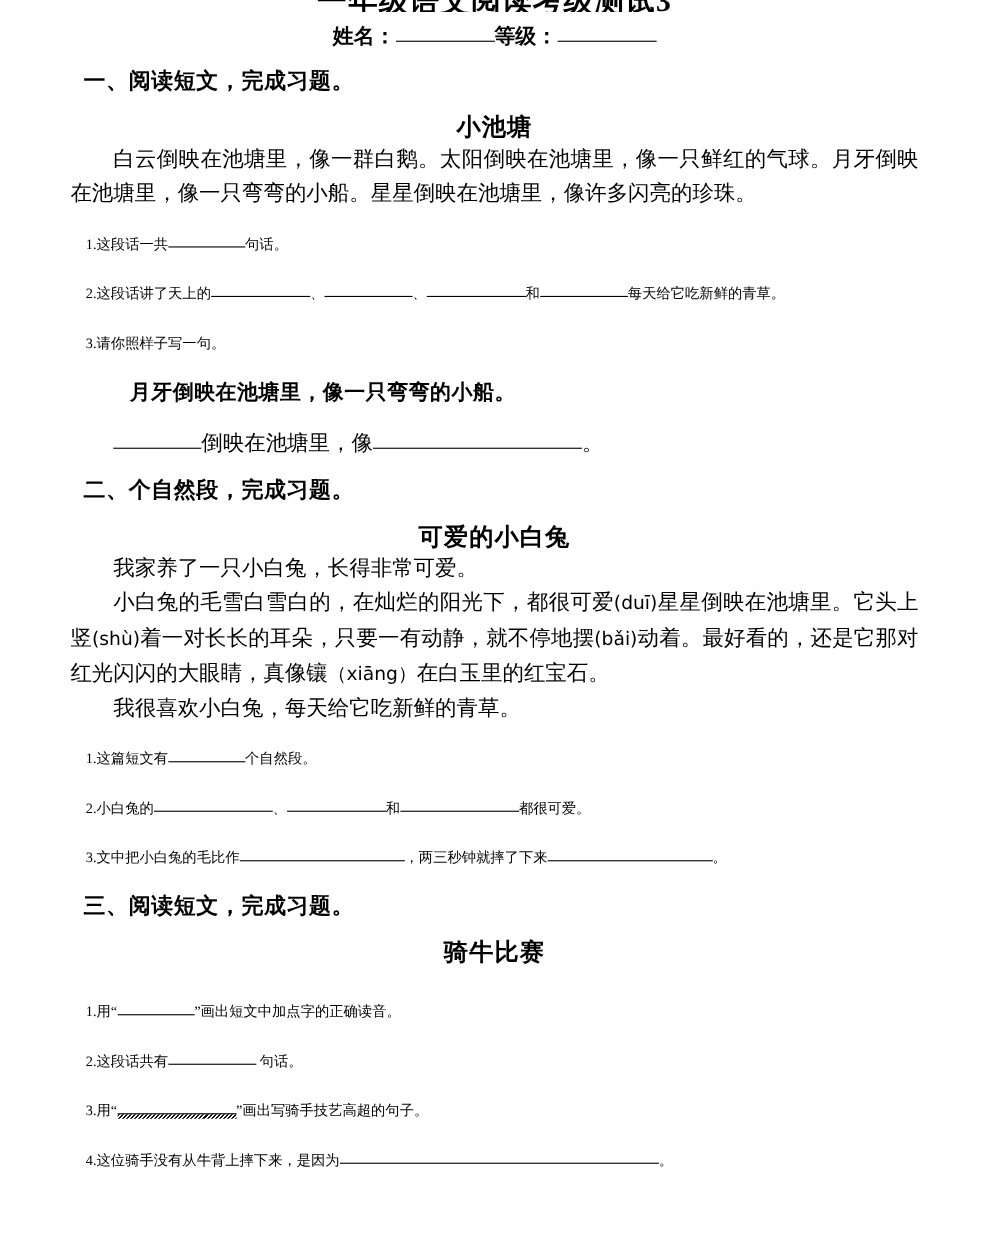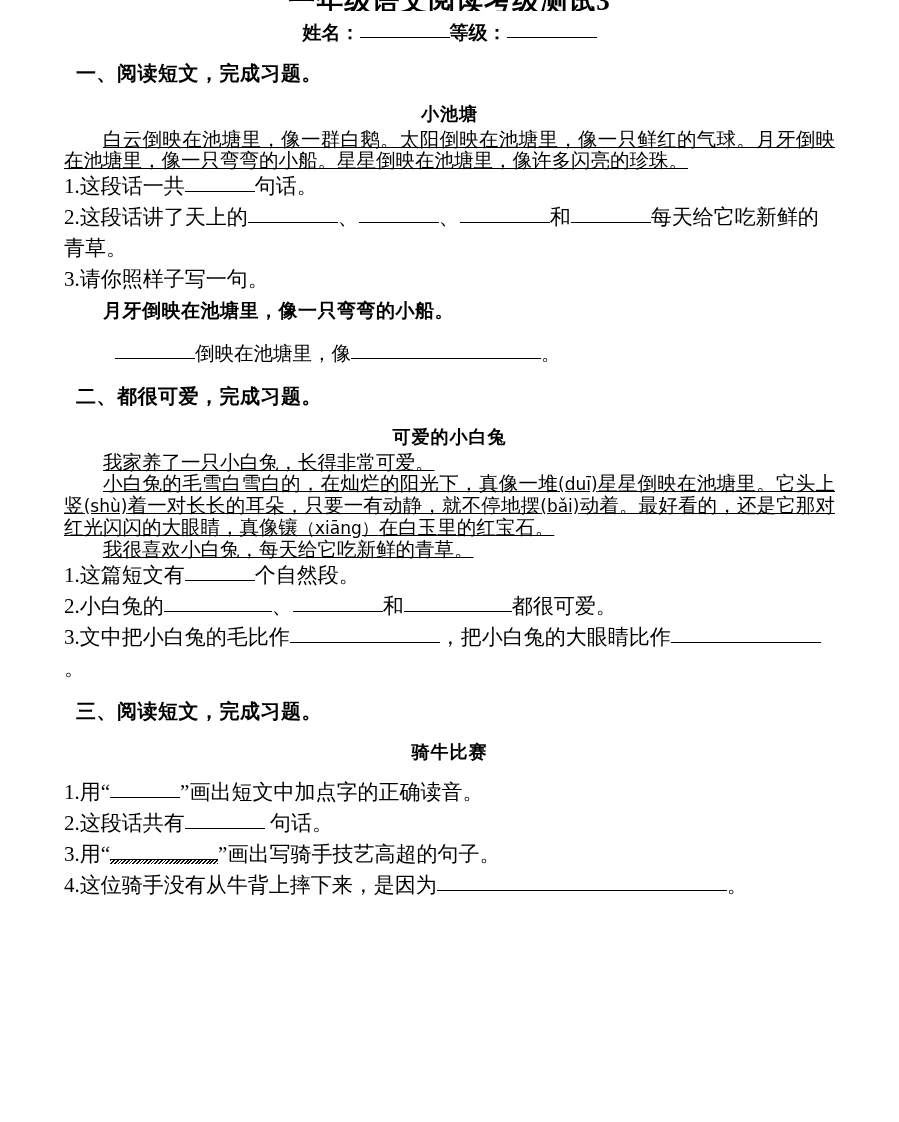--- a/index.html
+++ b/index.html
@@ -52,58 +52,57 @@
     font-size: 20px;
     line-height: 30px;
     margin: 12px;
     letter-spacing: 0.5px;
   }
 
   
   .passage-title {
     text-align: center;
     font-weight: bold;
-    font-size: 18px;
+    font-size: 22px;
     line-height: 29px;
     margin: 0;
     letter-spacing: 1px;
   }
 
   
   .passage {
     font-size: 19.5px;
-    line-height: 21px;
+    line-height: 31px;
     margin: 0;
     text-align: justify;
     text-justify: inter-ideograph;
     font-family: "Liberation Serif", "DejaVu Serif", serif;
-    text-decoration: underline;
   }
   .passage.indent {
     text-indent: 39px;
   }
 
   
   .q {
-    font-size: 21px;
-    line-height: 31px;
-    margin: 0;
+    font-size: 13px;
+    line-height: 31px;
+    margin: 14px;
     text-align: left;
   }
   .q-sub {
     font-size: 19.5px;
     line-height: 31px;
-    margin: 12px;
+    margin: 0;
     padding-left: 39px;
   }
   .q-sample {
     font-weight: bold;
     font-size: 19px;
     line-height: 31px;
-    margin: 0;
+    margin: 15px;
     padding-left: 39px;
     letter-spacing: 0.5px;
   }
 
   
   .blank {
     display: inline-block;
     border-bottom: 1.6px solid #000;
     vertical-align: baseline;
     height: 17px;
@@ -183,36 +182,36 @@
   </div>
 
   <div class="q">
     <span>3.</span><span>请你照样子写一句。</span>
   </div>
   <div class="q-sample">月牙倒映在池塘里，像一只弯弯的小船。</div>
   <div class="q-sub">
     <span class="blank b-md"></span><span>倒映在池塘里，像</span><span class="blank b-huge"></span><span>。</span>
   </div>
 
-  <div class="section-head">二、都很可爱，完成习题。</div>
+  <div class="section-head">二、个自然段，完成习题。</div>
   <div class="passage-title">可爱的小白兔</div>
   <div class="passage indent">我家养了一只小白兔，长得非常可爱。</div>
-  <div class="passage indent"><span>小白兔的毛雪白雪白的，在灿烂的阳光下，真像一堆</span><span class="pinyin">(duī)</span><span>星星倒映在池塘里。它头上竖</span><span class="pinyin">(shù)</span><span>着一对长长的耳朵，只要一有动静，就不停地摆</span><span class="pinyin">(bǎi)</span><span>动着。最好看的，还是它那对红光闪闪的大眼睛，真像镶</span><span class="pinyin">（xiāng）</span><span>在白玉里的红宝石。</span></div>
+  <div class="passage indent"><span>小白兔的毛雪白雪白的，在灿烂的阳光下，都很可爱</span><span class="pinyin">(duī)</span><span>星星倒映在池塘里。它头上竖</span><span class="pinyin">(shù)</span><span>着一对长长的耳朵，只要一有动静，就不停地摆</span><span class="pinyin">(bǎi)</span><span>动着。最好看的，还是它那对红光闪闪的大眼睛，真像镶</span><span class="pinyin">（xiāng）</span><span>在白玉里的红宝石。</span></div>
   <div class="passage indent">我很喜欢小白兔，每天给它吃新鲜的青草。</div>
 
   <div class="q">
     <span>1.</span><span>这篇短文有</span><span class="blank b-sm"></span><span>个自然段。</span>
   </div>
 
   <div class="q">
     <span>2.</span><span>小白兔的</span><span class="blank b-xl"></span><span>、</span><span class="blank b-lg"></span><span>和</span><span class="blank b-xl"></span><span>都很可爱。</span>
   </div>
 
   <div class="q">
-    <span>3.</span><span>文中把小白兔的毛比作</span><span class="blank b-xxl"></span><span>，把小白兔的大眼睛比作</span><span class="blank b-xxl"></span><span>。</span>
+    <span>3.</span><span>文中把小白兔的毛比作</span><span class="blank b-xxl"></span><span>，两三秒钟就摔了下来</span><span class="blank b-xxl"></span><span>。</span>
   </div>
 
   <div class="section-head">三、阅读短文，完成习题。</div>
   <div class="passage-title">骑牛比赛</div>
 
   <div style="height:10px"></div>
 
   <div class="q">
     <span>1.</span><span>用“</span><span class="blank b-sm"></span><span>”画出短文中加点字的正确读音。</span>
   </div>

